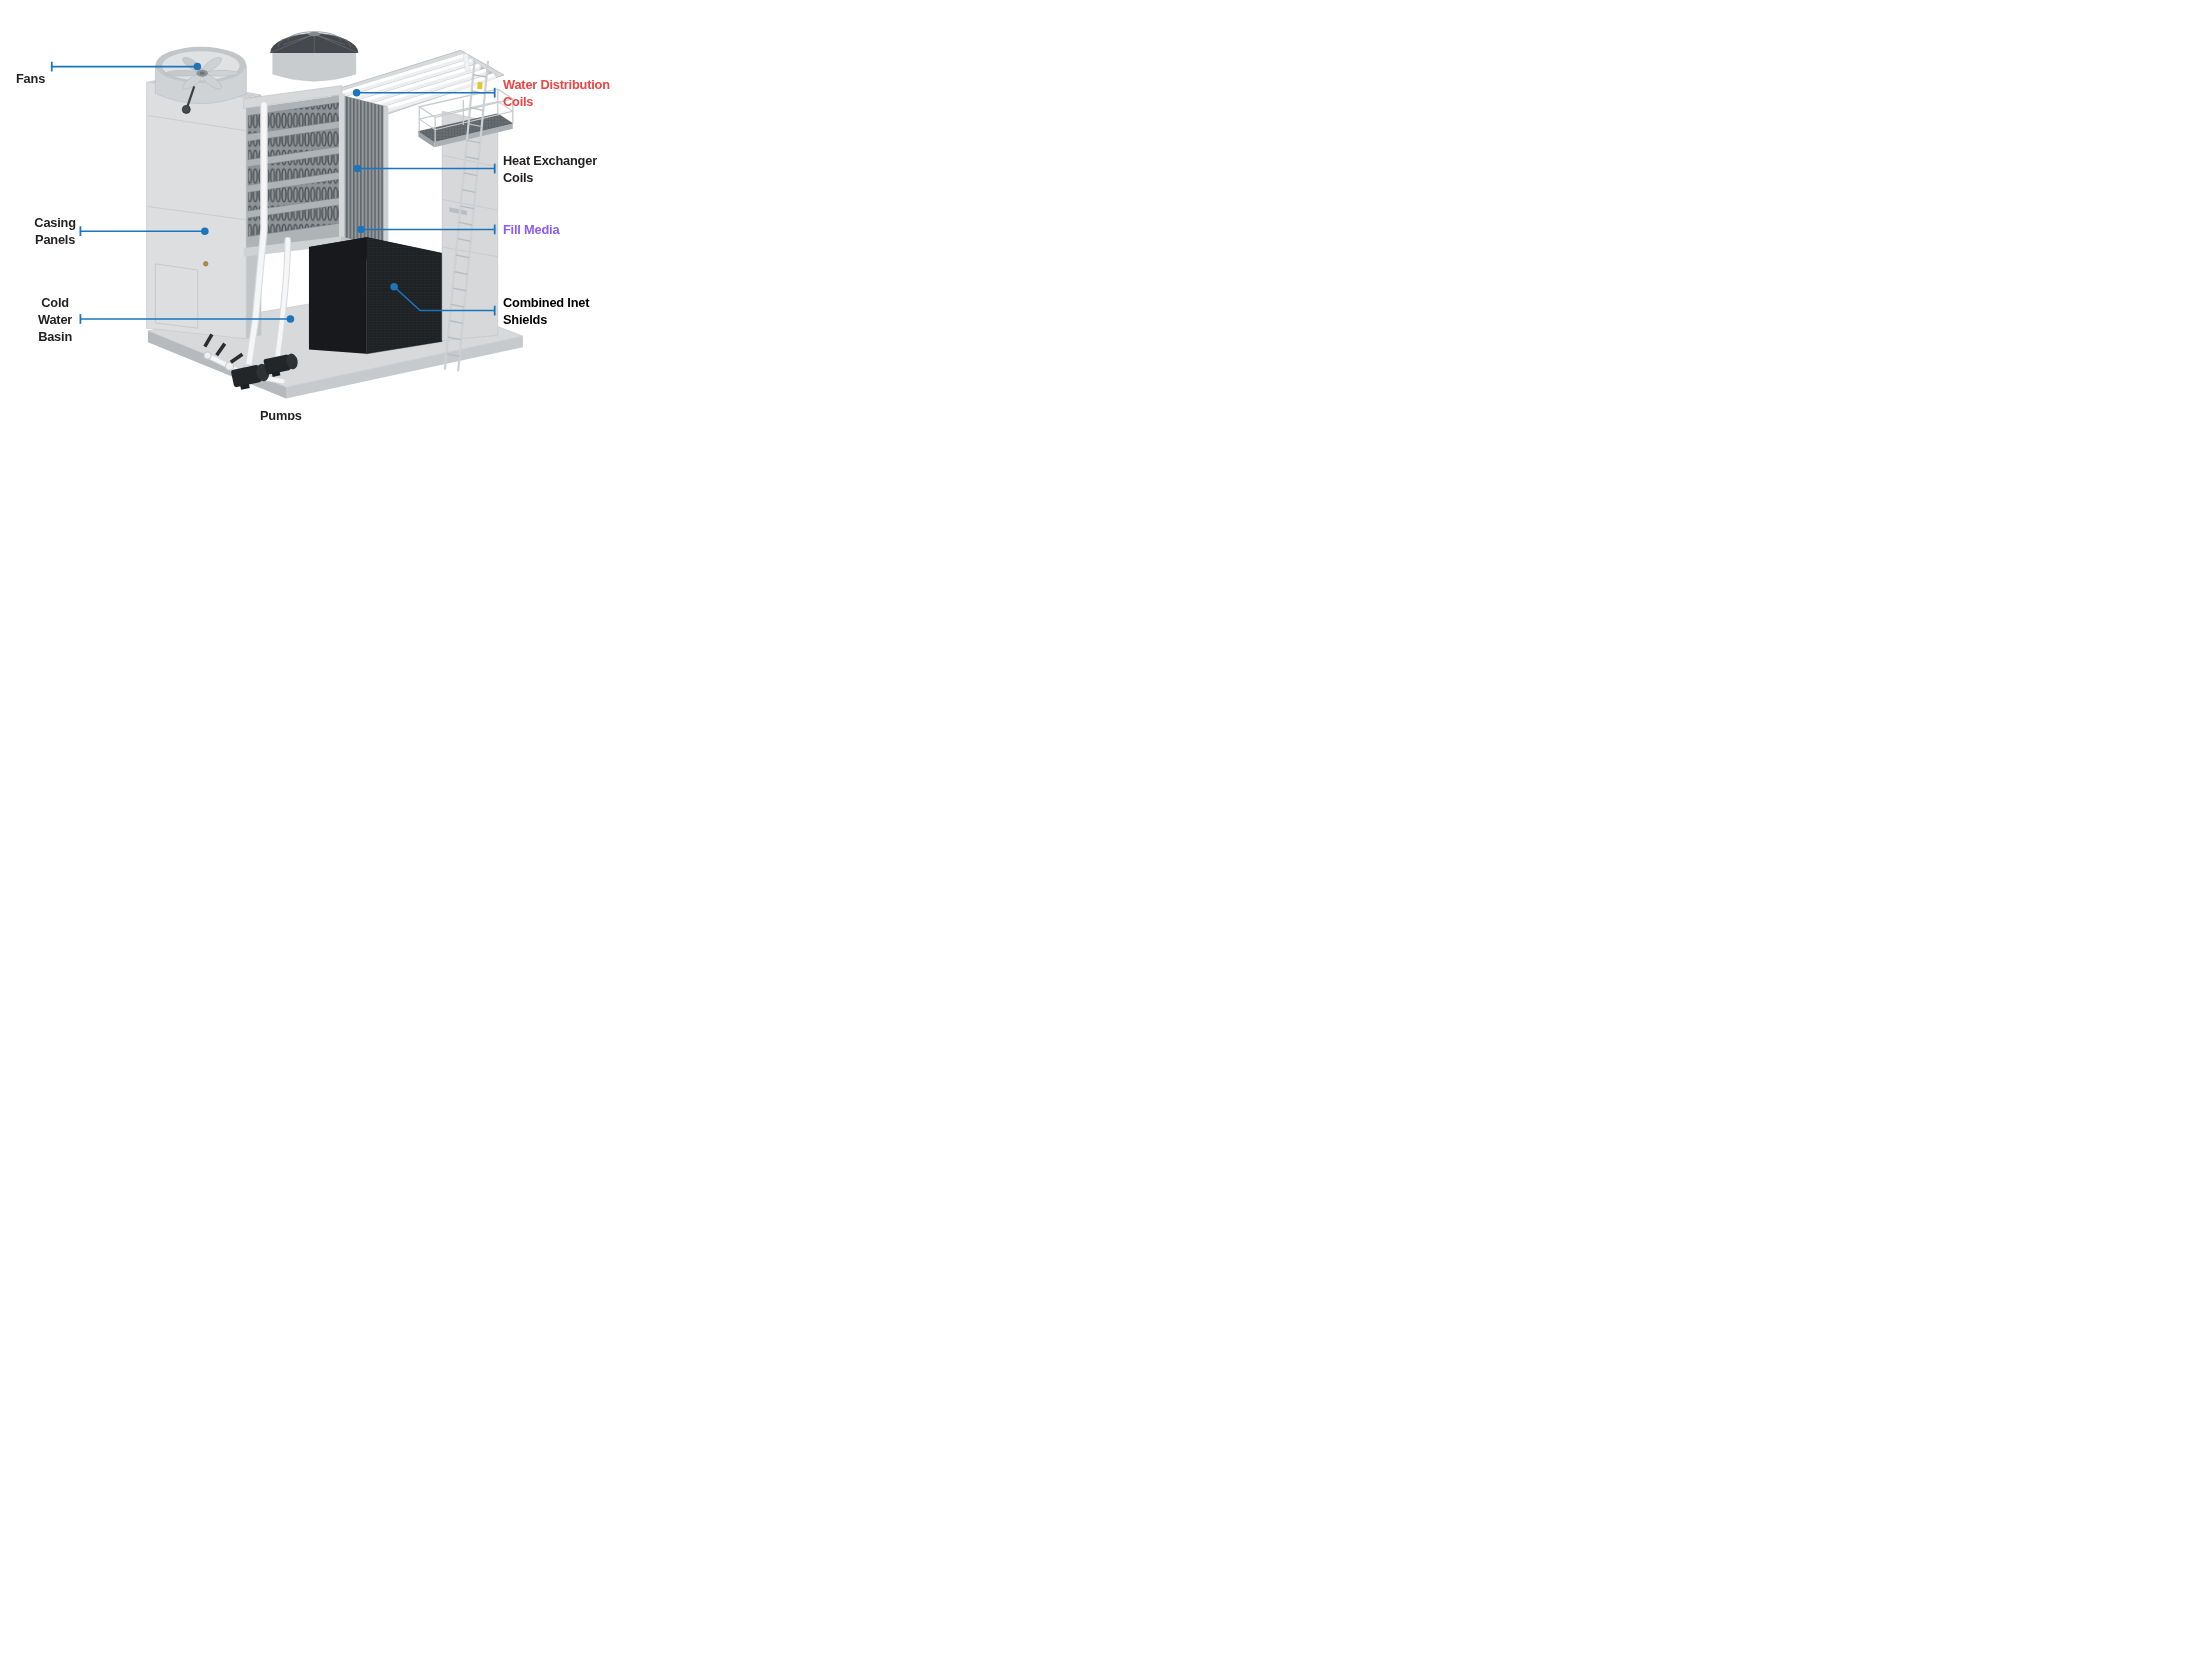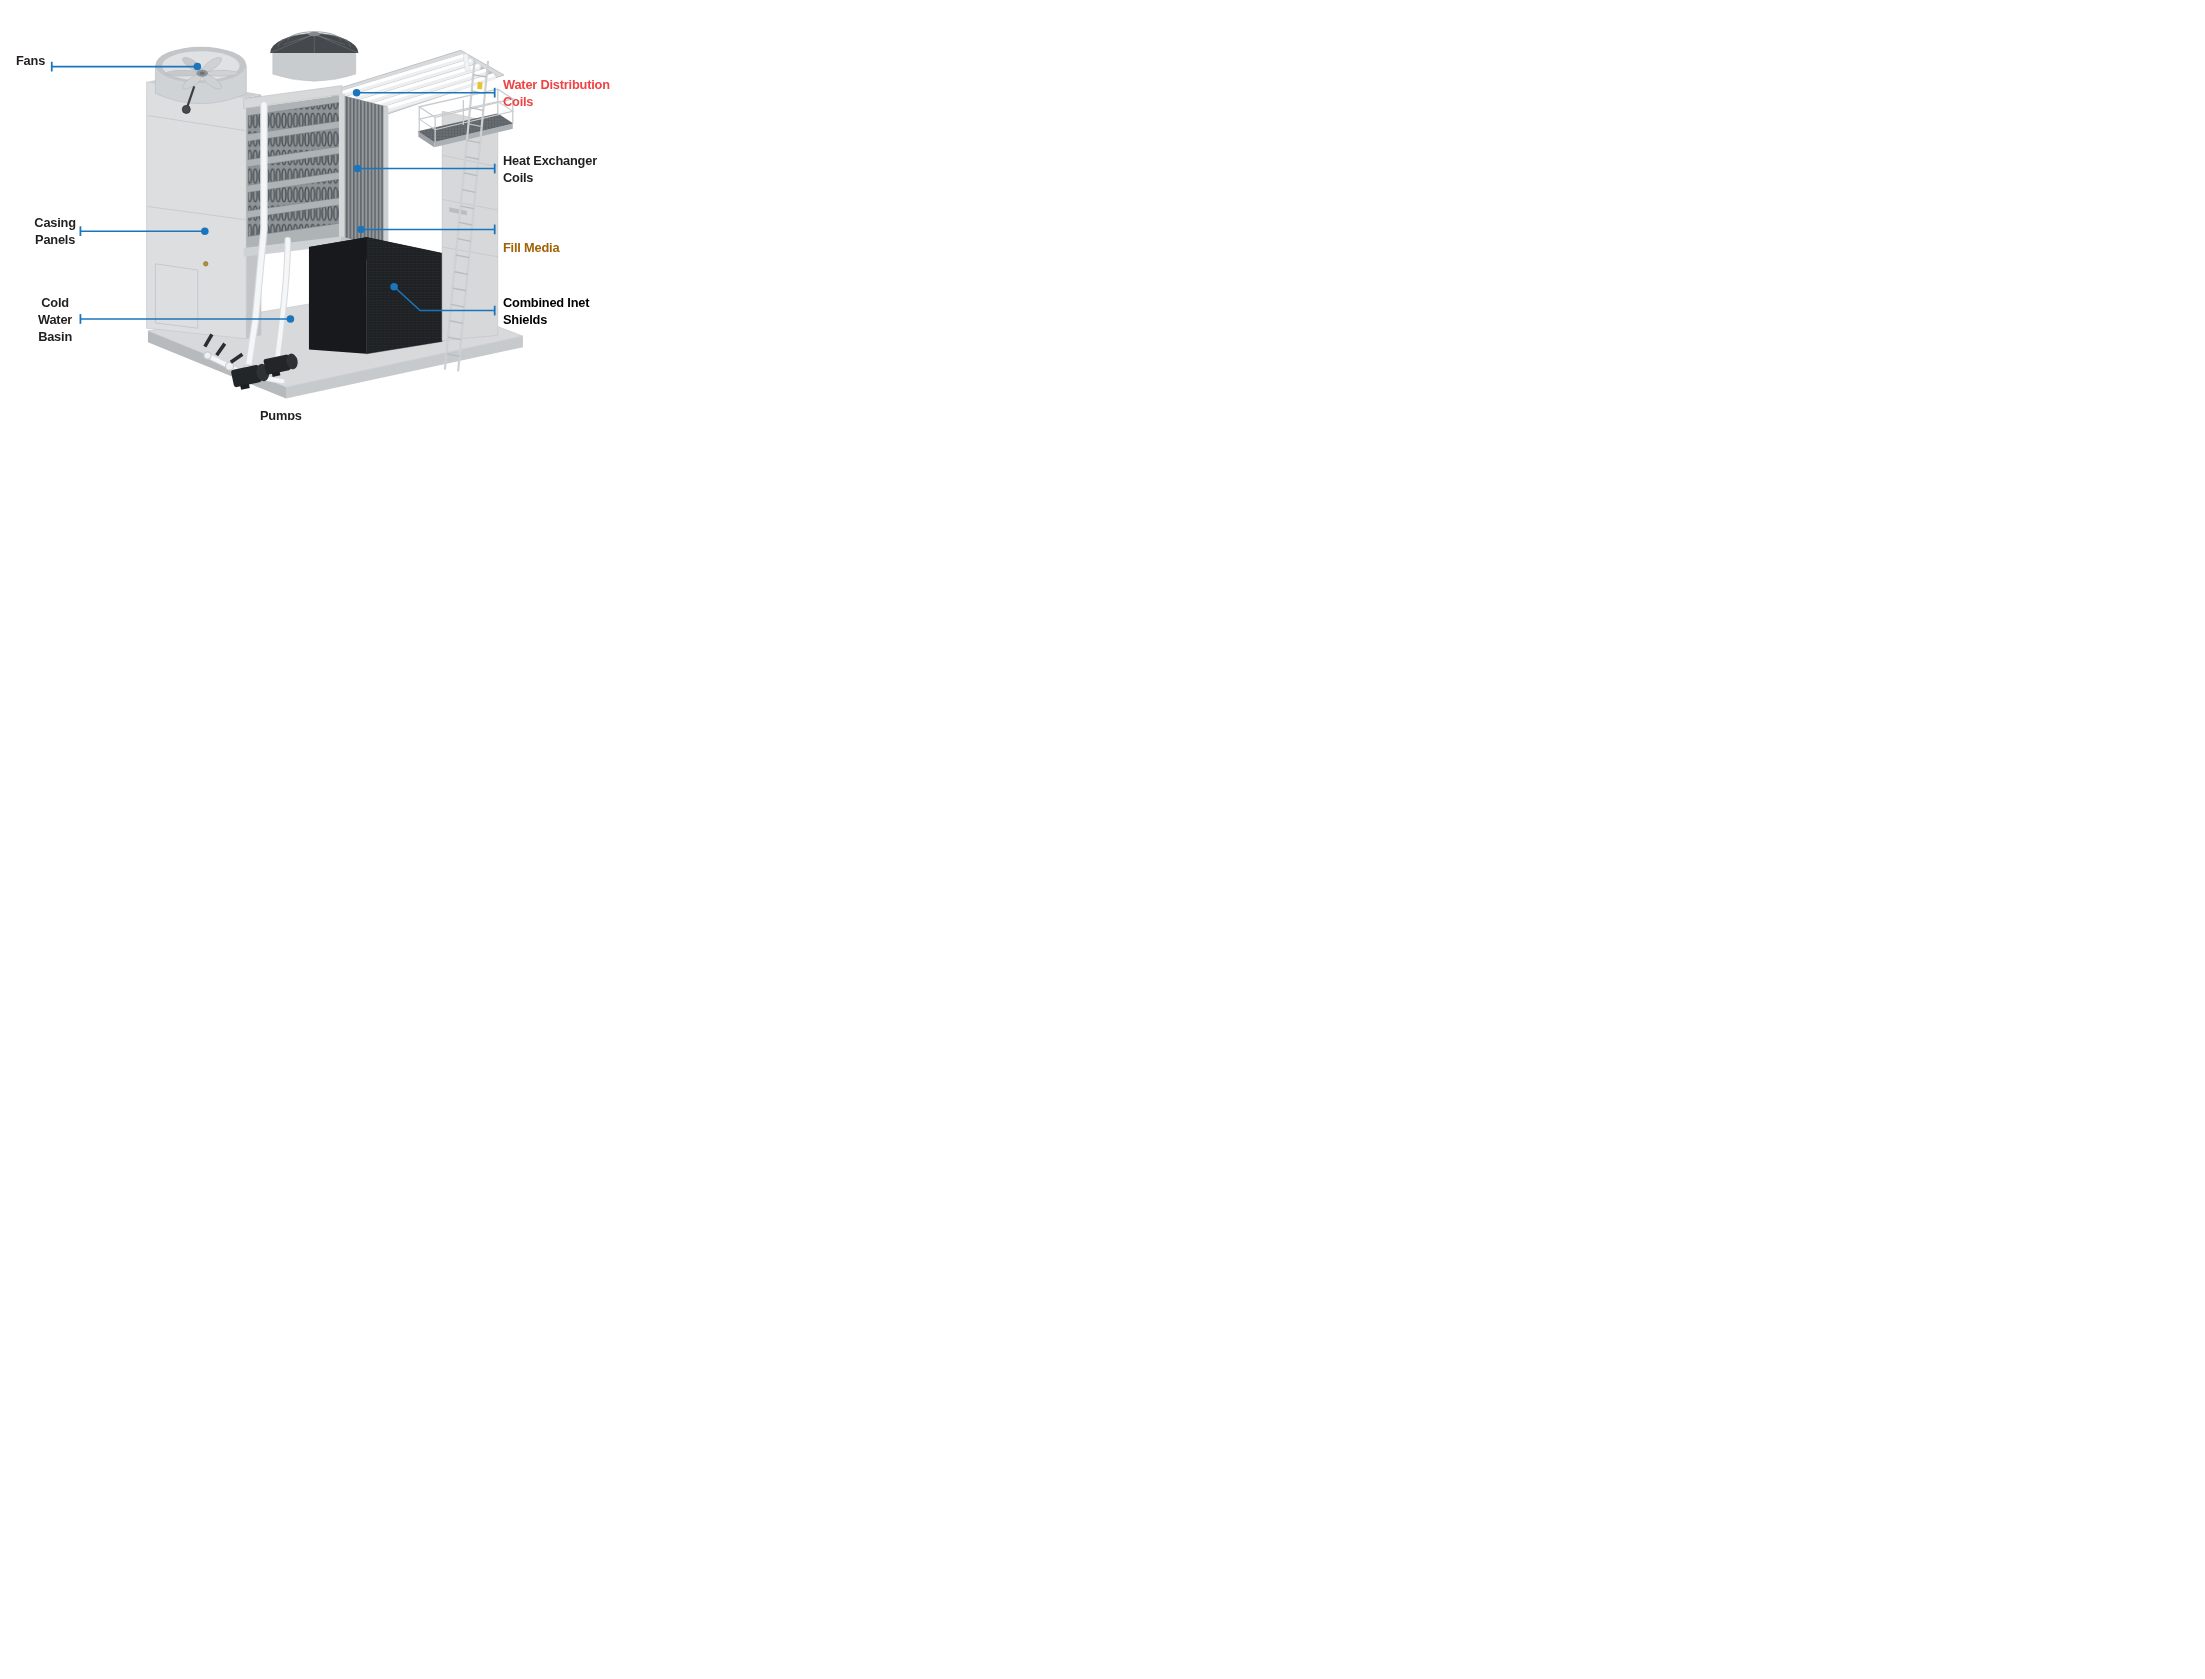--- a/index.html
+++ b/index.html
@@ -15,21 +15,21 @@
     position:absolute;
     font-family:"Liberation Sans",sans-serif;
     font-weight:700;
     font-size:12.8px;
     line-height:17px;
     letter-spacing:-0.2px;
     color:#231f20;
     white-space:nowrap;
   }
   .lbl span{display:block;}
-  #lbl-fans   {left:16px;  top:52px;}
+  #lbl-fans   {left:16px;  top:70px;}
   #lbl-wds    {left:503px;top:76px;}
   #lbl-hec    {left:503px;top:152px;}
   #lbl-fill   {left:503px;top:221px;}
   #lbl-cis    {left:503px;top:294px;}
   #lbl-casing {left:17.6px;  top:214px;width:75px;text-align:center;}
   #lbl-cwb    {left:17.6px;  top:294px;width:75px;text-align:center;}
   #lbl-pumps  {left:260px; top:407px;width:66px;text-align:left;}
 </style>
 </head>
 <body>
@@ -261,21 +261,21 @@
   <div class="lbl" id="lbl-wds" style="color: #ef4444;">
     <span>Water Distribution</span>
     <span>Coils</span>
   </div>
 
   <div class="lbl" id="lbl-hec" style="color: rgb(35, 31, 32);">
     <span>Heat Exchanger</span>
     <span>Coils</span>
   </div>
 
-  <div class="lbl" id="lbl-fill" style="color: #a16207; margin-top: 18px;">
+  <div class="lbl" id="lbl-fill" style="color: #8b5cf6;">
     <span>Fill Media</span>
   </div>
 
   <div class="lbl" id="lbl-cis" style="color: #000000;">
     <span>Combined Inet</span>
     <span>Shields</span>
   </div>
 
   <div class="lbl" id="lbl-casing" style="color: rgb(35, 31, 32);">
     <span>Casing</span>

